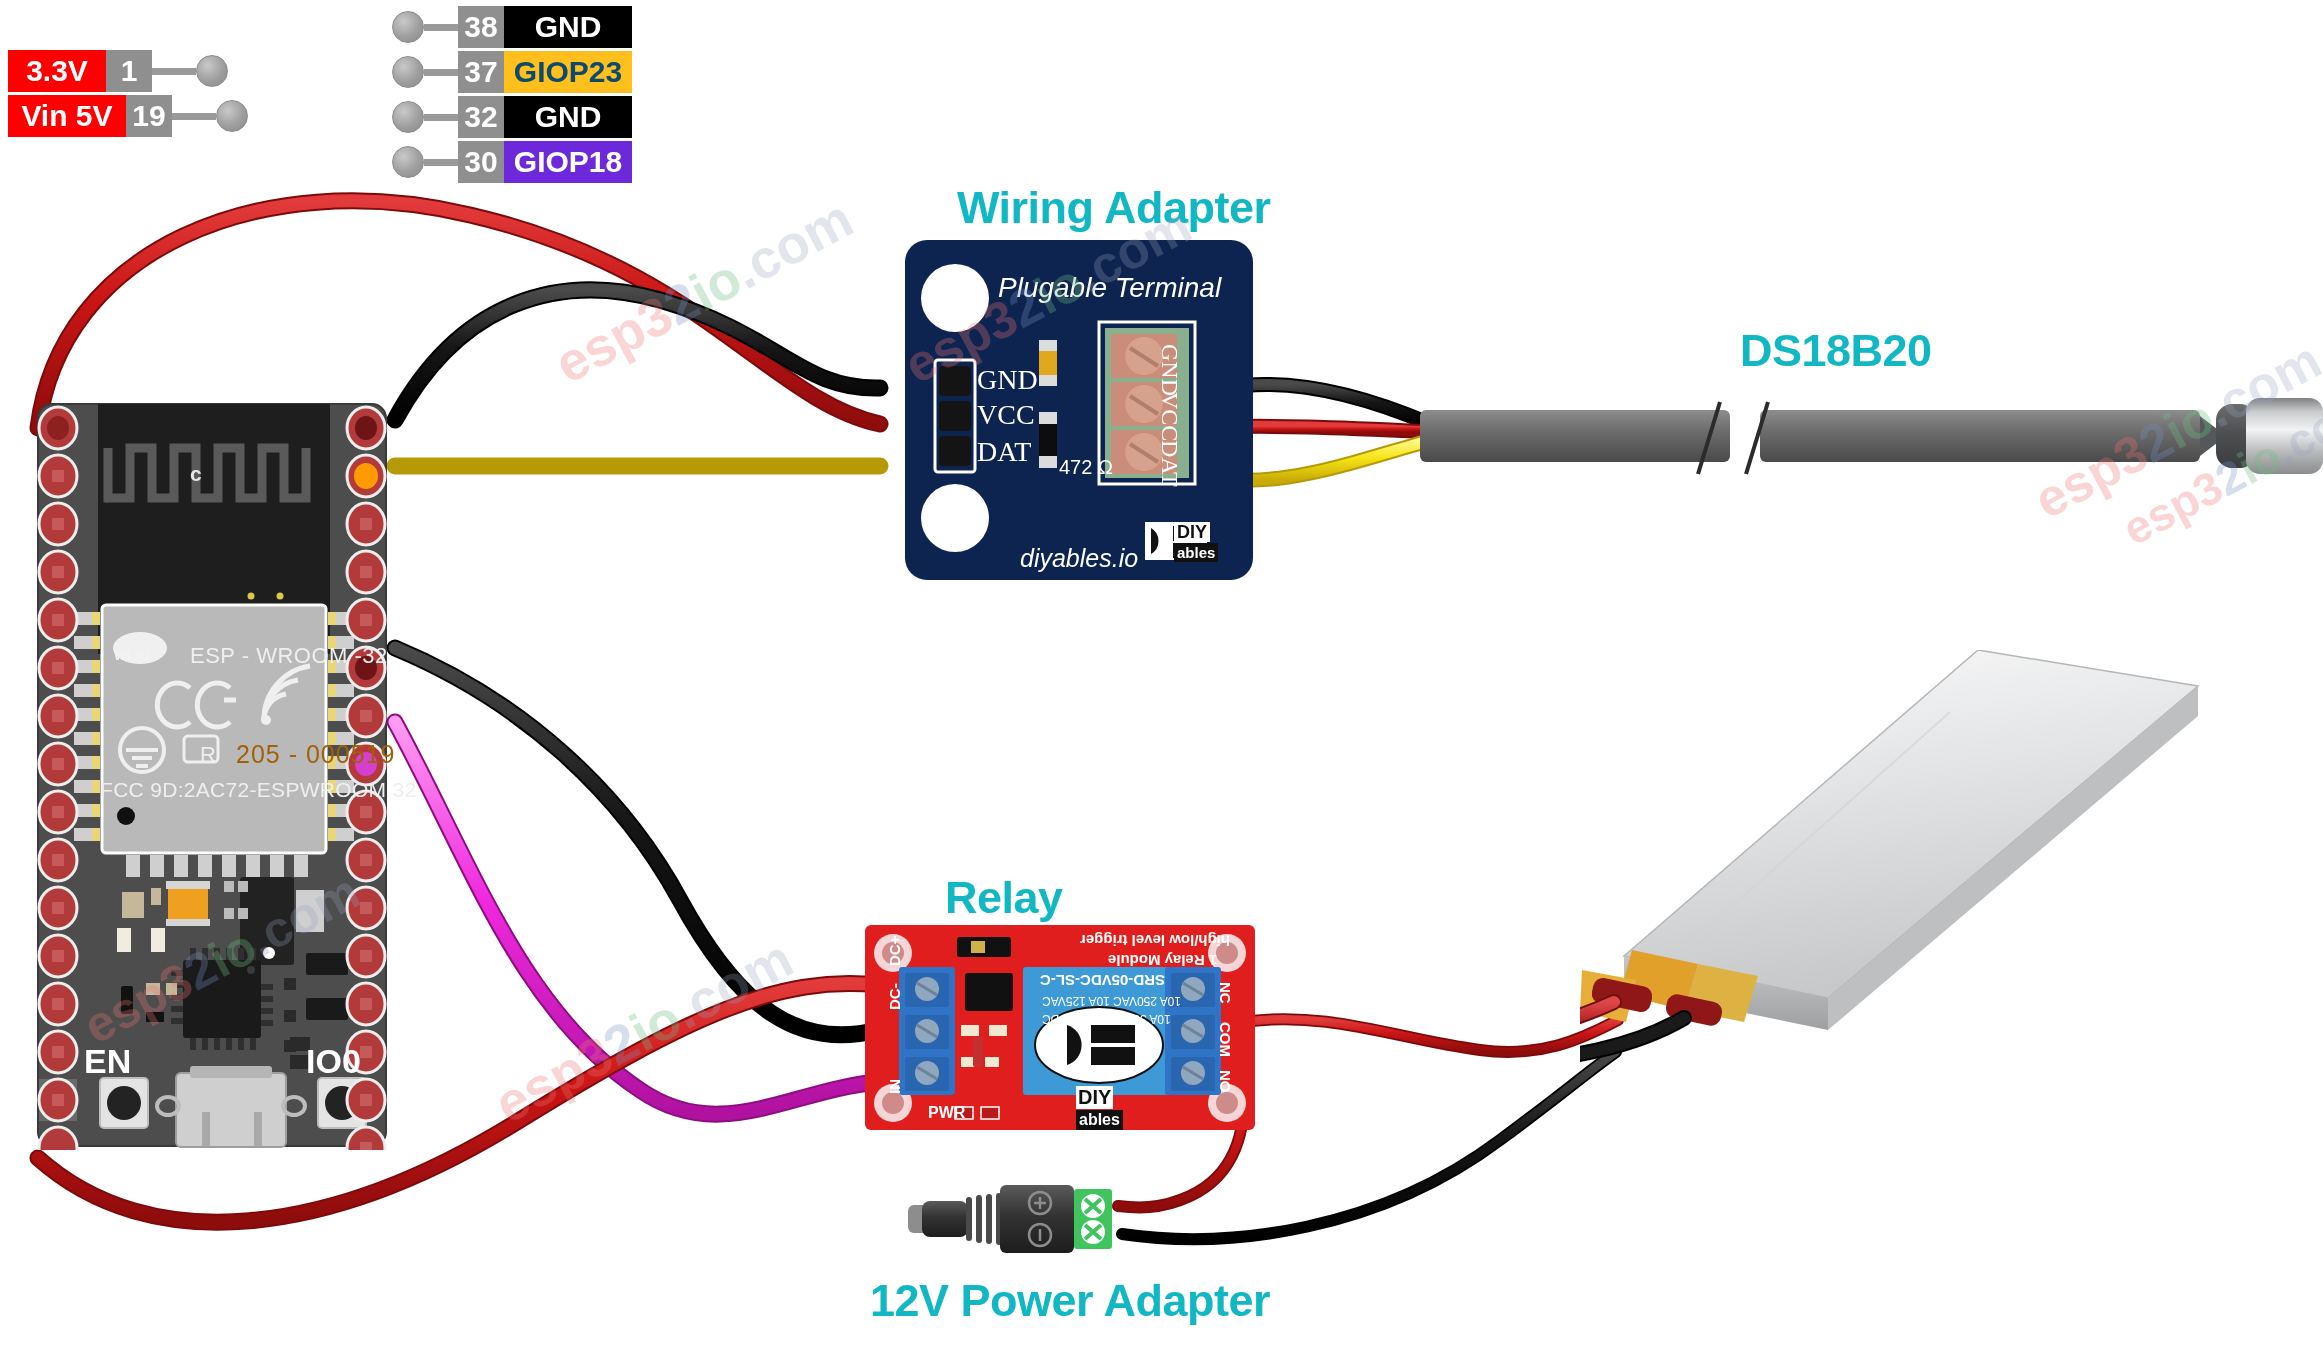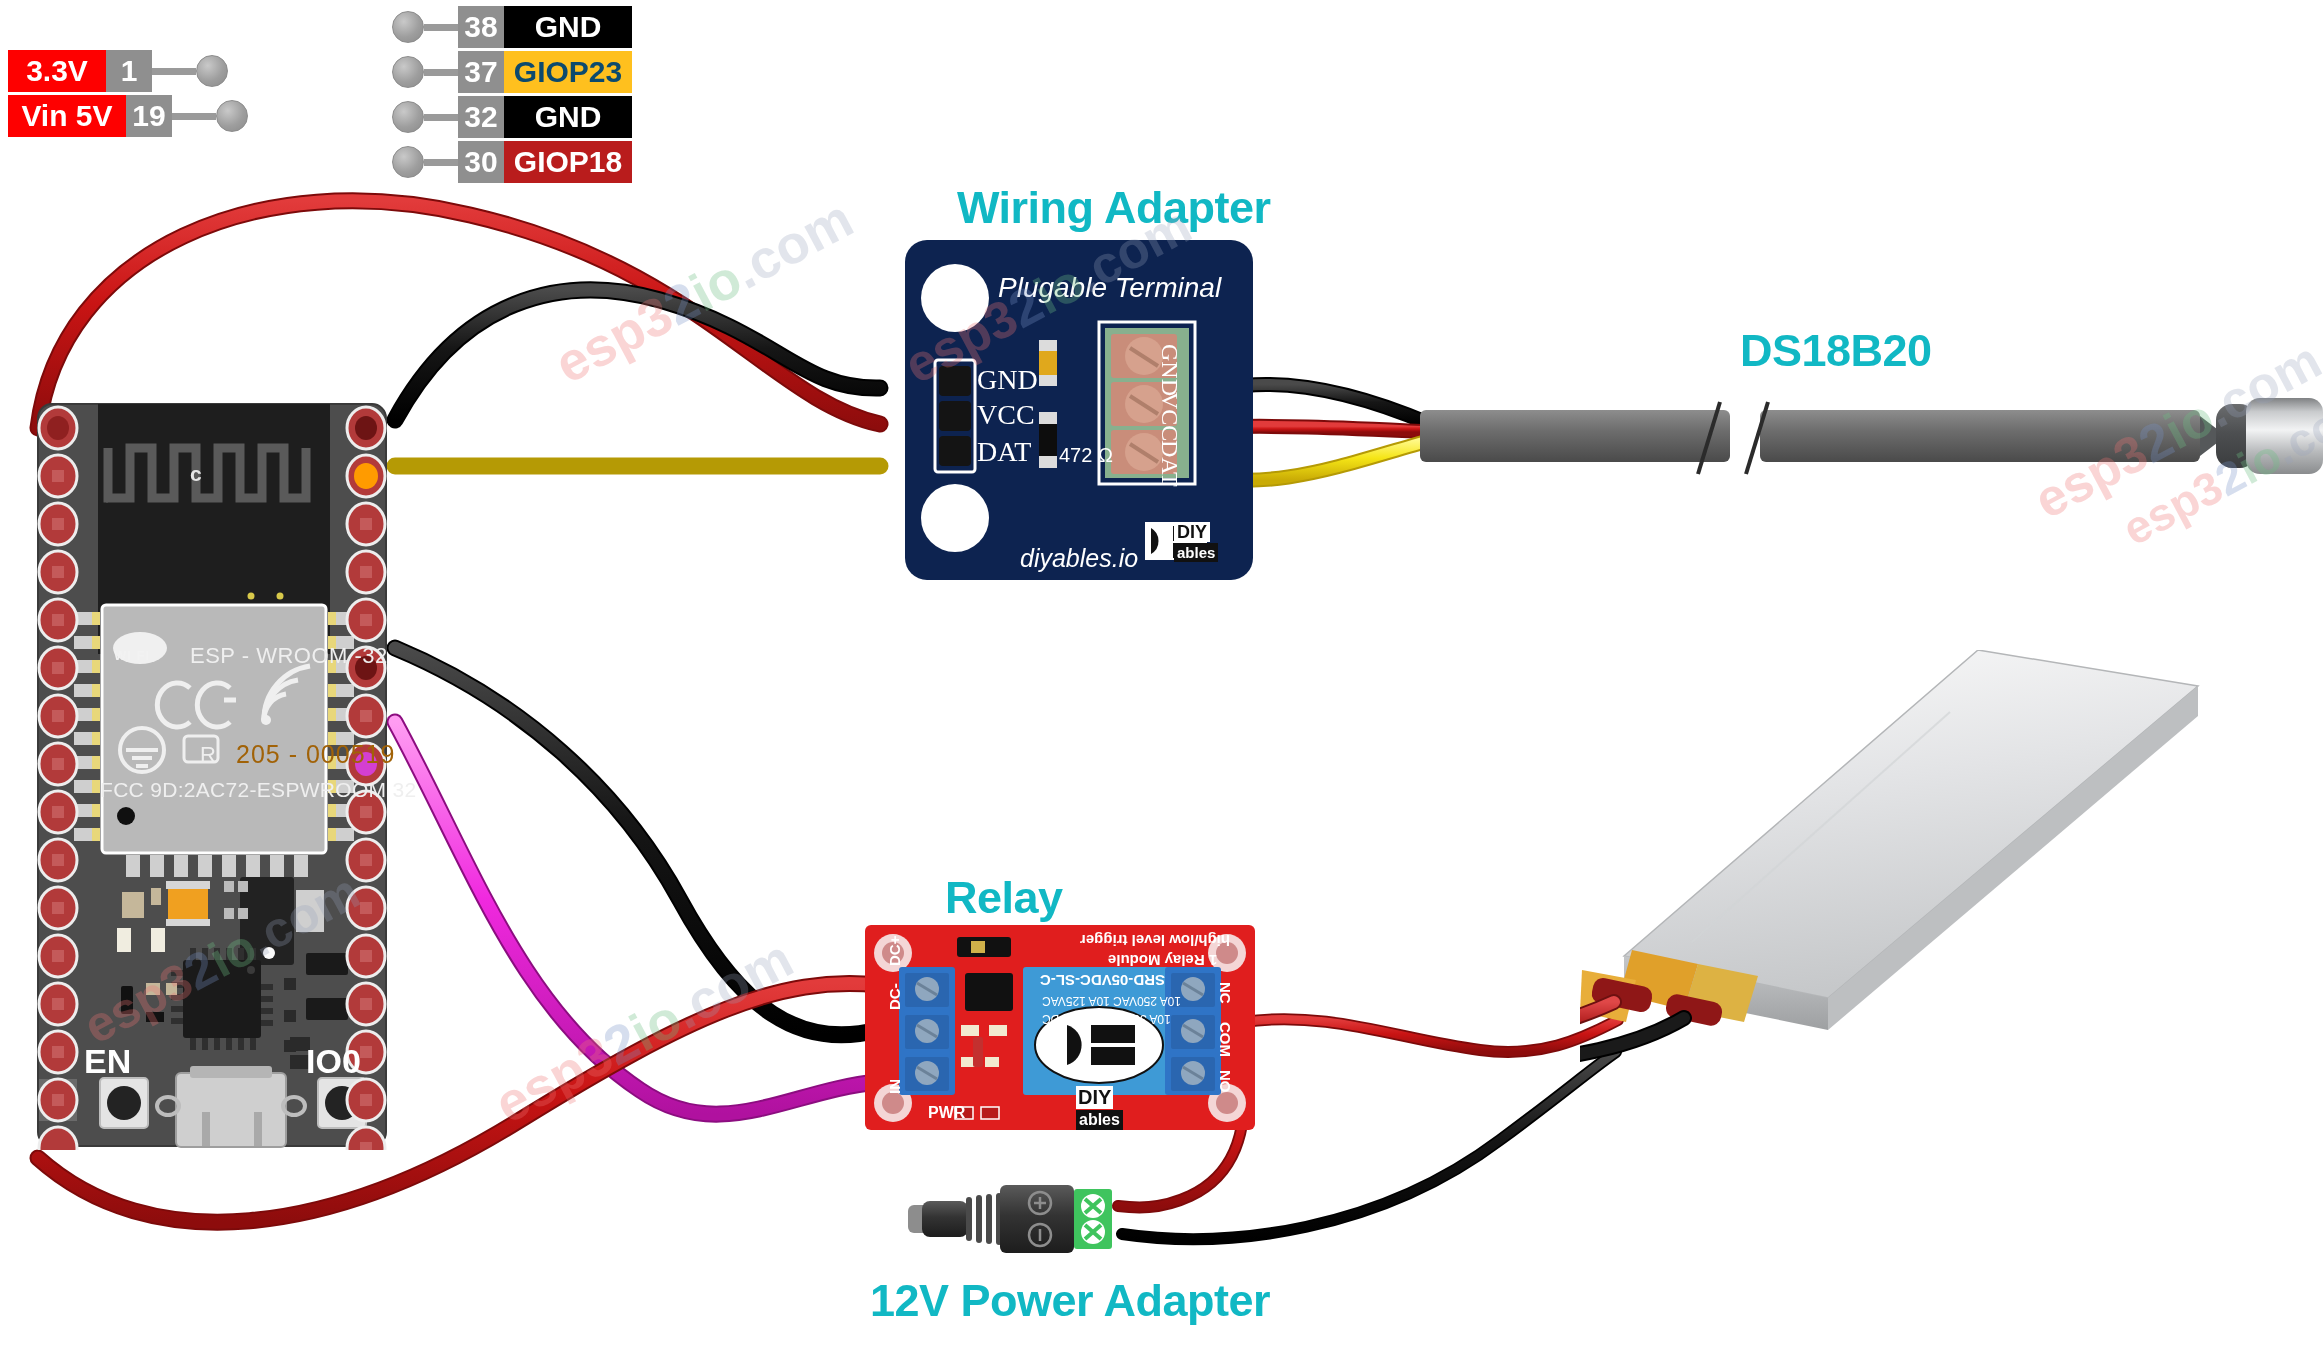--- a/index.html
+++ b/index.html
@@ -20,21 +20,21 @@
   .co-num{min-width:46px;height:42px;background:#8f8f8f;color:#fff;
           font-size:30px;font-weight:bold;display:flex;align-items:center;
           justify-content:center;box-sizing:border-box;padding:0 6px;}
   .co-name{height:42px;display:flex;align-items:center;justify-content:center;
            font-size:30px;font-weight:bold;padding:0 12px;box-sizing:border-box;}
 
   .lbl-left .co-row{flex-direction:row;}
   .lbl-red{background:#fe0000;color:#ffffff;}
   .lbl-black{background:#000000;color:#ffffff;}
   .lbl-amber{background:#ffc01e;color:#0c4a6e;}
-  .lbl-magenta{background:#b91c1c;color:#ffffff;text-align:right;}
+  .lbl-magenta{background:#6d28d9;color:#ffffff;text-align:right;}
 
   
   .title{position:absolute;color:#11b8c4;font-weight:bold;white-space:nowrap;
          letter-spacing:-0.5px;}
 
   
   .wm{position:absolute;font-weight:bold;white-space:nowrap;pointer-events:none;}
   .wm span:nth-child(1){color:rgba(237,116,116,.30);}
   .wm span:nth-child(2){color:rgba(120,145,200,.30);}
   .wm span:nth-child(3){color:rgba(110,190,130,.32);}
@@ -439,21 +439,21 @@
     <rect x="240" y="282" width="62" height="38" fill="#ffffff"></rect>
     <path d="M246,288 a15,15 0 0,1 0,26 z" fill="#111"></path>
     <rect x="268" y="286" width="32" height="15" fill="#111"></rect>
     <rect x="268" y="303" width="32" height="15" fill="#111"></rect>
   </svg>
 
   <div class="mod-txt" style="left:998px;top:272px;font-size:28px;font-style:italic;font-family:'Liberation Sans',sans-serif;">Plugable Terminal</div>
   <div class="mod-txt" style="left:977px;top:364px;font-size:28px;font-family:'Liberation Serif',serif;">GND</div>
   <div class="mod-txt" style="left:977px;top:399px;font-size:28px;font-family:'Liberation Serif',serif;">VCC</div>
   <div class="mod-txt" style="left:977px;top:436px;font-size:28px;font-family:'Liberation Serif',serif;">DAT</div>
-  <div class="mod-txt" style="left:1059px;top:444px;font-size:20px;">472 Ω</div>
+  <div class="mod-txt" style="left:1059px;top:456px;font-size:20px;">472 Ω</div>
   <div class="mod-txt" style="left:1183px;top:344px;font-size:24px;transform:rotate(90deg);transform-origin:left top;font-family:'Liberation Serif',serif;">GND</div>
   <div class="mod-txt" style="left:1183px;top:392px;font-size:24px;transform:rotate(90deg);transform-origin:left top;font-family:'Liberation Serif',serif;">VCC</div>
   <div class="mod-txt" style="left:1183px;top:440px;font-size:24px;transform:rotate(90deg);transform-origin:left top;font-family:'Liberation Serif',serif;">DAT</div>
   <div class="mod-txt" style="left:1020px;top:544px;font-size:25px;font-style:italic;">diyables.io</div>
   <div style="position:absolute;left:1174px;top:522px;color:#111;font-size:18px;font-weight:bold;line-height:1;background:#fff;padding:1px 3px;">DIY</div>
   <div style="position:absolute;left:1174px;top:543px;color:#fff;font-size:15px;font-weight:bold;line-height:1;background:#111;padding:2px 3px;">ables</div>
 
   <svg class="abs" style="left:1420px;top:370px;" width="903" height="140">
     <defs>
       <linearGradient id="cabg" x1="0" y1="0" x2="0" y2="1">

